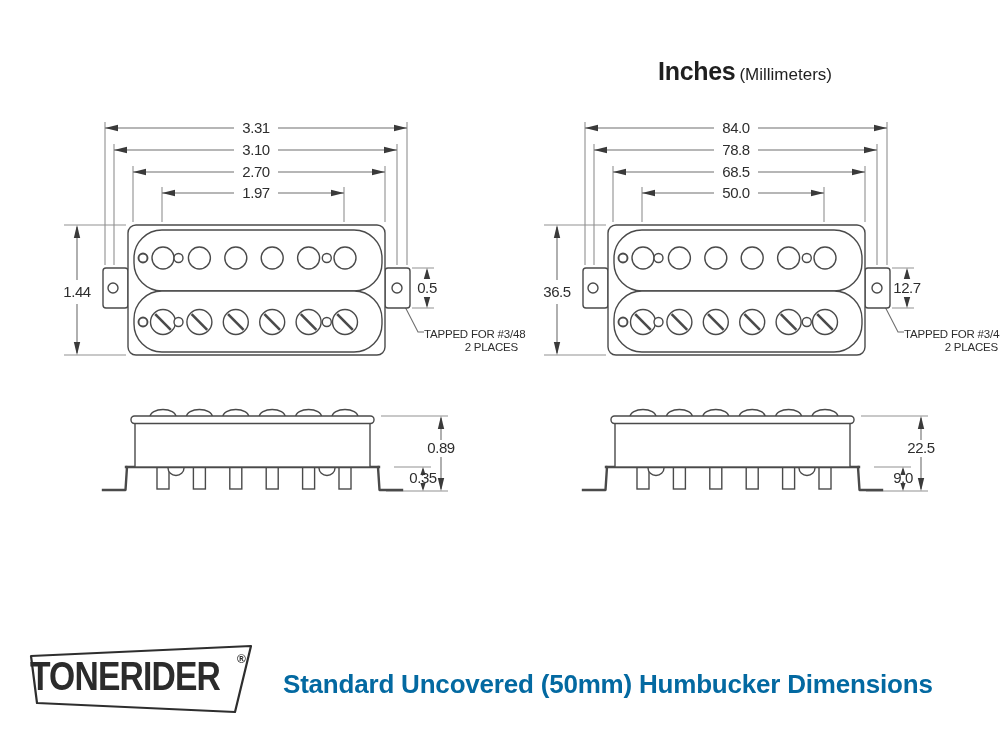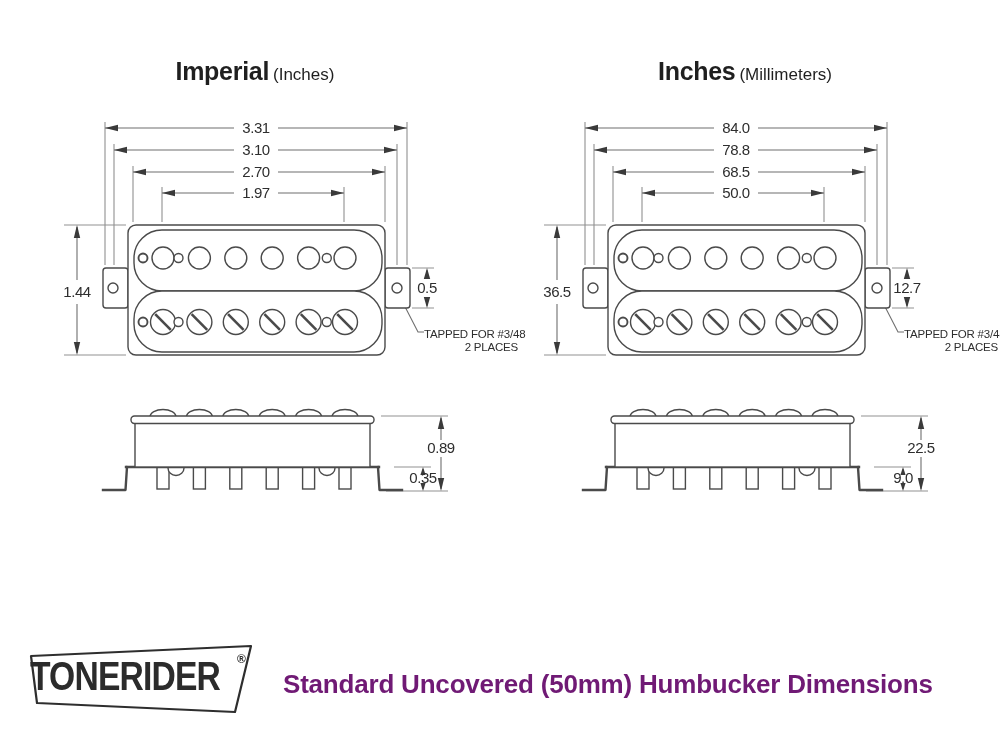--- a/index.html
+++ b/index.html
@@ -23,21 +23,21 @@
   
   .title{position:absolute;width:320px;text-align:center;color:#1f1f1f;white-space:nowrap;}
   .title .big{font-size:25px;font-weight:bold;letter-spacing:-0.3px;}
   .title .small{font-size:17px;font-weight:normal;margin-left:4px;}
   #imperial-title{left:95px;top:57px;}
   #metric-title{left:585px;top:57px;}
 
   #brand-text{position:absolute;left:30px;top:656px;font-size:41px;font-weight:bold;color:#2b2b2b;
               letter-spacing:-1px;line-height:1;transform:scaleX(0.82);transform-origin:0 0;white-space:nowrap;}
   #brand-reg{position:absolute;left:237px;top:652px;font-size:12px;color:#2b2b2b;font-weight:bold;}
-  #caption{position:absolute;left:283px;top:669px;font-size:26px;font-weight:bold;color:#701a75;
+  #caption{position:absolute;left:283px;top:669px;font-size:26px;font-weight:bold;color:#0369a1;
            letter-spacing:-0.2px;white-space:nowrap;}
 </style>
 </head>
 <body>
 
 <div id="canvas">
 
   <svg id="art" width="1000" height="750" viewBox="0 0 1000 750">
     <defs>
 
@@ -166,23 +166,20 @@
     <text class="dt" x="557" y="297">36.5</text>
     <text class="dt" x="907" y="293">12.7</text>
     <text class="nt" x="904" y="338">TAPPED FOR #3/48</text>
     <text class="nt" x="998" y="351" text-anchor="end">2 PLACES</text>
     <text class="dt" x="921" y="453">22.5</text>
     <text class="dt" x="903" y="483">9.0</text>
 
     <polygon class="logo-box" points="31,656 251,646 235,712 37,703"></polygon>
   </svg>
 
-  <div class="title" id="imperial-title">
-    <span class="big">Imperial</span><span class="small">(Inches)</span>
-  </div>
   <div class="title" id="metric-title">
     <span class="big">Inches</span><span class="small">(Millimeters)</span>
   </div>
 
   <div id="brand-text">TONERIDER</div>
   <div id="brand-reg">®</div>
   <div id="caption">Standard Uncovered (50mm) Humbucker Dimensions</div>
 
 </div>
 

